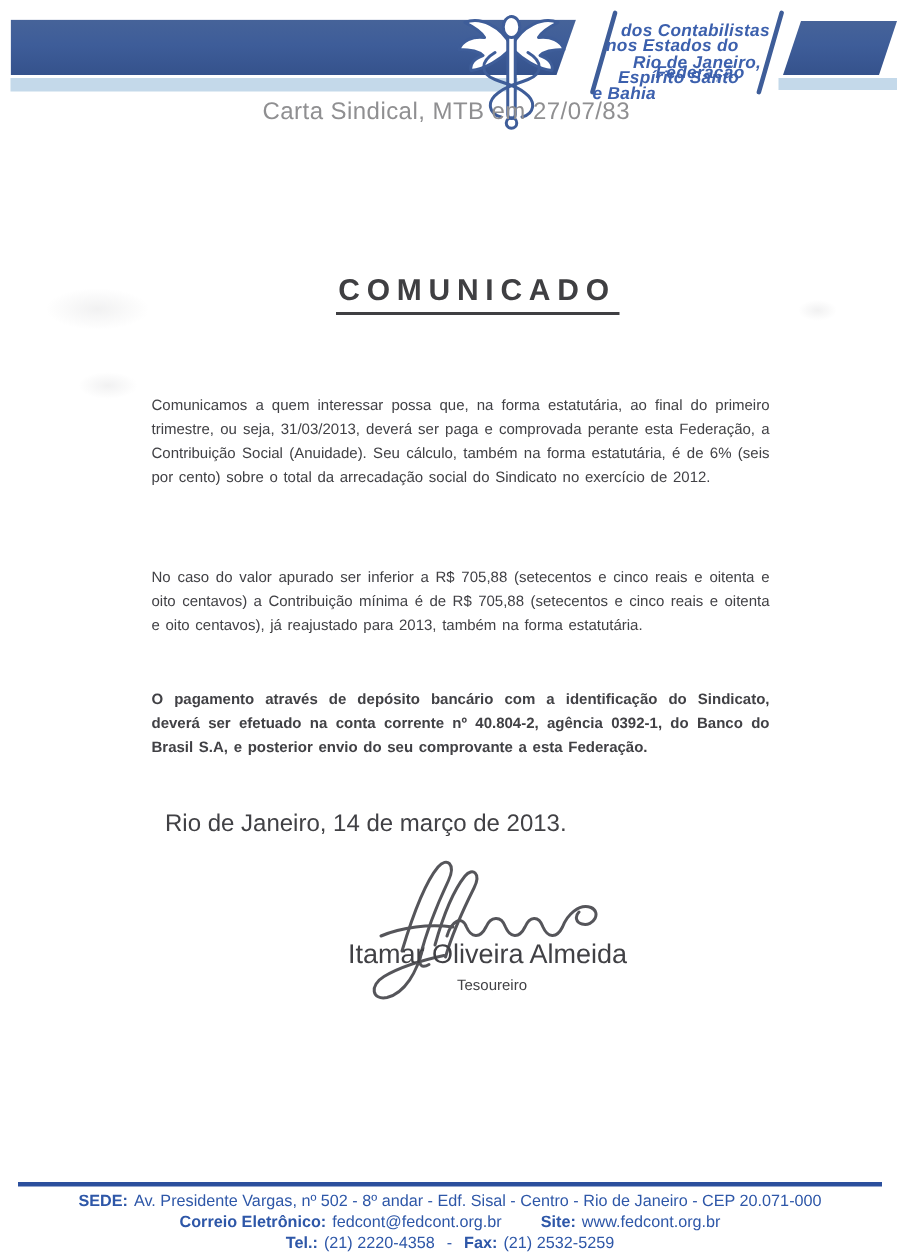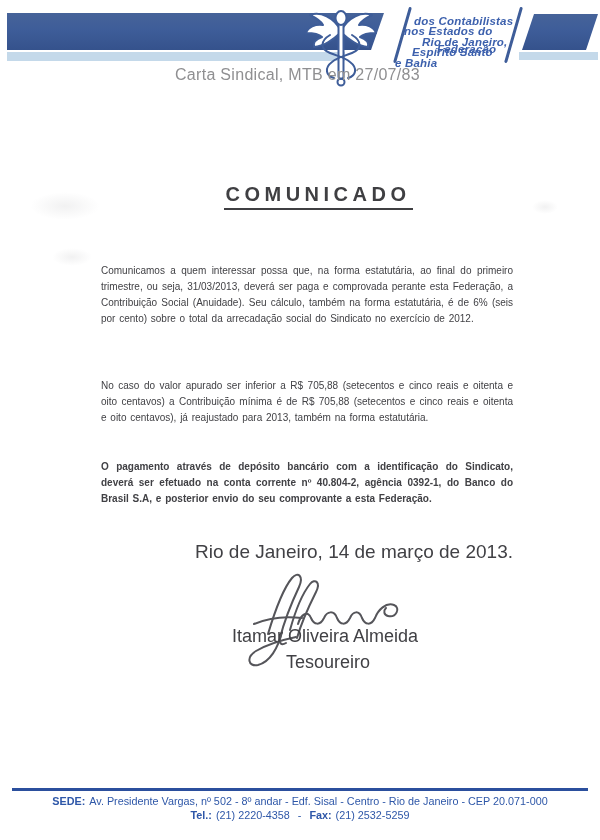--- a/index.html
+++ b/index.html
@@ -72,32 +72,32 @@
   
   .body-p{
     position:absolute;left:101px;width:412px;margin:0;
     font-size:10px;line-height:16px;color:var(--body_text);
     text-align:justify;word-spacing:1px;
   }
   .p1{top:263px;}
   .p2{top:378px;}
   .p3{top:459px;font-weight:bold;}
   .date-line{
-    position:absolute;left:100px;width:413px;top:541px;margin:0;
-    font-size:19px;color:var(--body_text);text-align:right;
+    position:absolute;left:110px;width:413px;top:541px;margin:0;
+    font-size:16px;color:var(--body_text);text-align:left;
   }
   
   .signature-svg{position:absolute;left:238px;top:568px;width:200px;height:100px;}
   .sig-name{
     position:absolute;left:232px;width:168px;top:626px;text-align:center;
     font-size:18px;color:var(--body_text);white-space:nowrap;
   }
   .sig-role{
     position:absolute;left:240px;width:176px;top:652px;text-align:center;
-    font-size:18px;color:var(--body_text);
+    font-size:10px;color:var(--body_text);
   }
   
   .footer-line{
     position:absolute;left:12px;top:788px;width:576px;height:2.5px;
     background:var(--footer_line);
   }
   .footer-text{
     position:absolute;left:0;right:0;top:794px;text-align:center;
     font-size:10.8px;line-height:14px;color:var(--footer_text);
   }
@@ -166,17 +166,20 @@
   </svg>
   <div class="sig-name">Itamar Oliveira Almeida</div>
   <div class="sig-role">Tesoureiro</div>
 
   <div class="footer-line"></div>
   <div class="footer-text">
     <div>
       <span class="lbl">SEDE:</span><span class="val">Av. Presidente Vargas, nº 502 - 8º andar - Edf. Sisal - Centro - Rio de Janeiro - CEP 20.071-000</span>
     </div>
     <div>
+      <span class="lbl">Correio Eletrônico:</span><span class="val">fedcont@fedcont.org.br</span><span class="gap"></span><span class="lbl">Site:</span><span class="val">www.fedcont.org.br</span>
+    </div>
+    <div>
       <span class="lbl">Tel.:</span><span class="val">(21) 2220-4358</span><span class="sep">-</span><span class="lbl">Fax:</span><span class="val">(21) 2532-5259</span>
     </div>
   </div>
 
 </div>
 
 </body></html>

